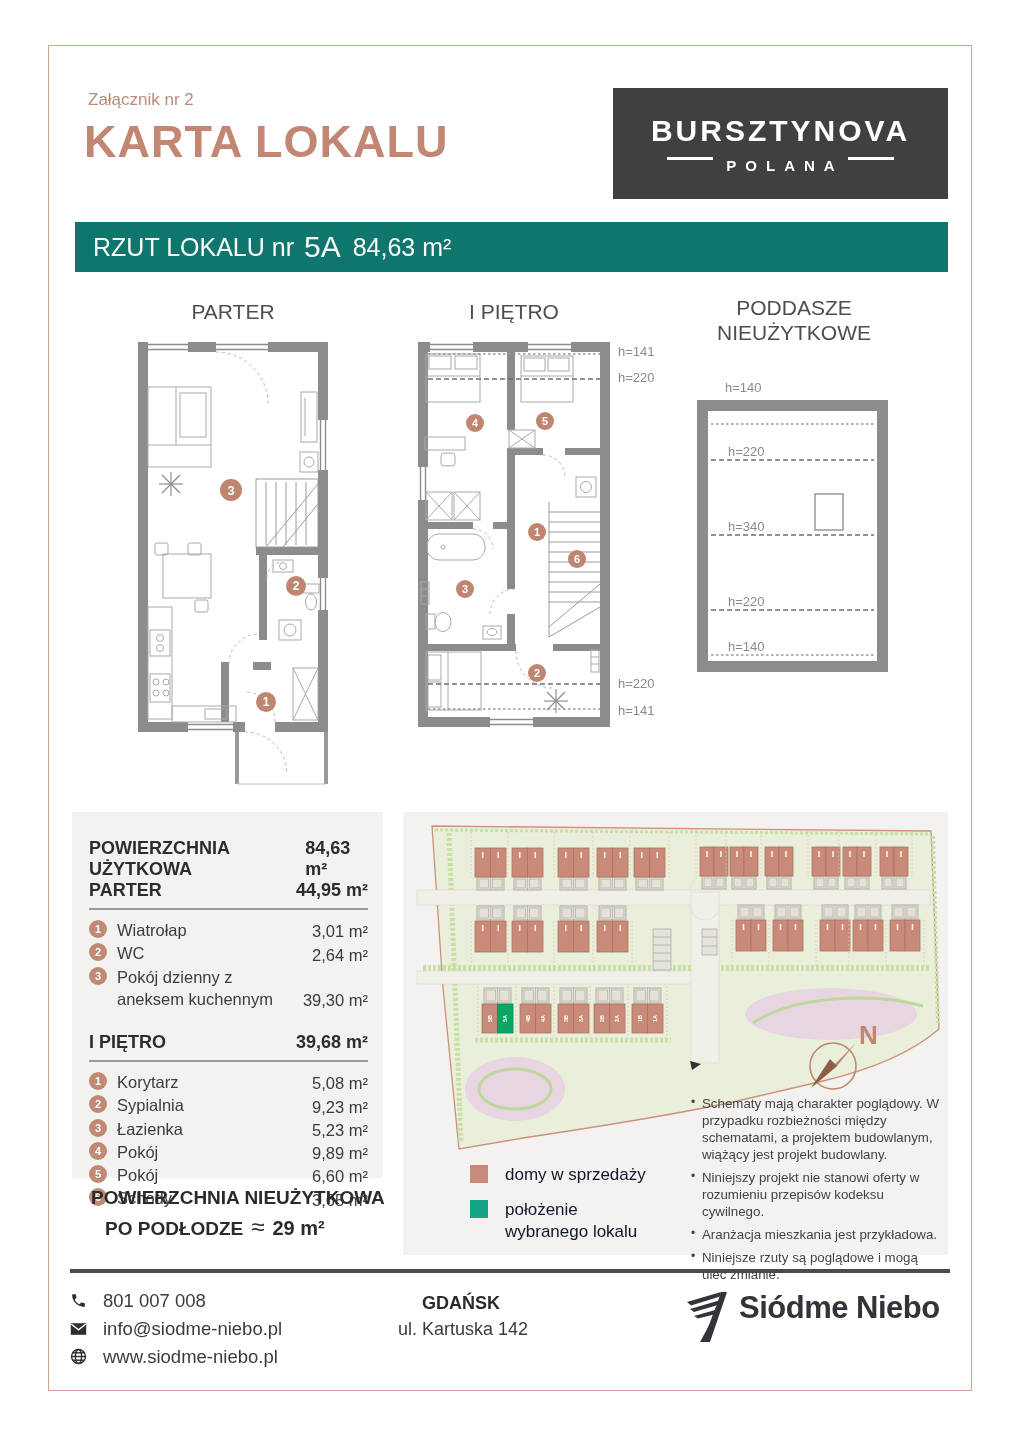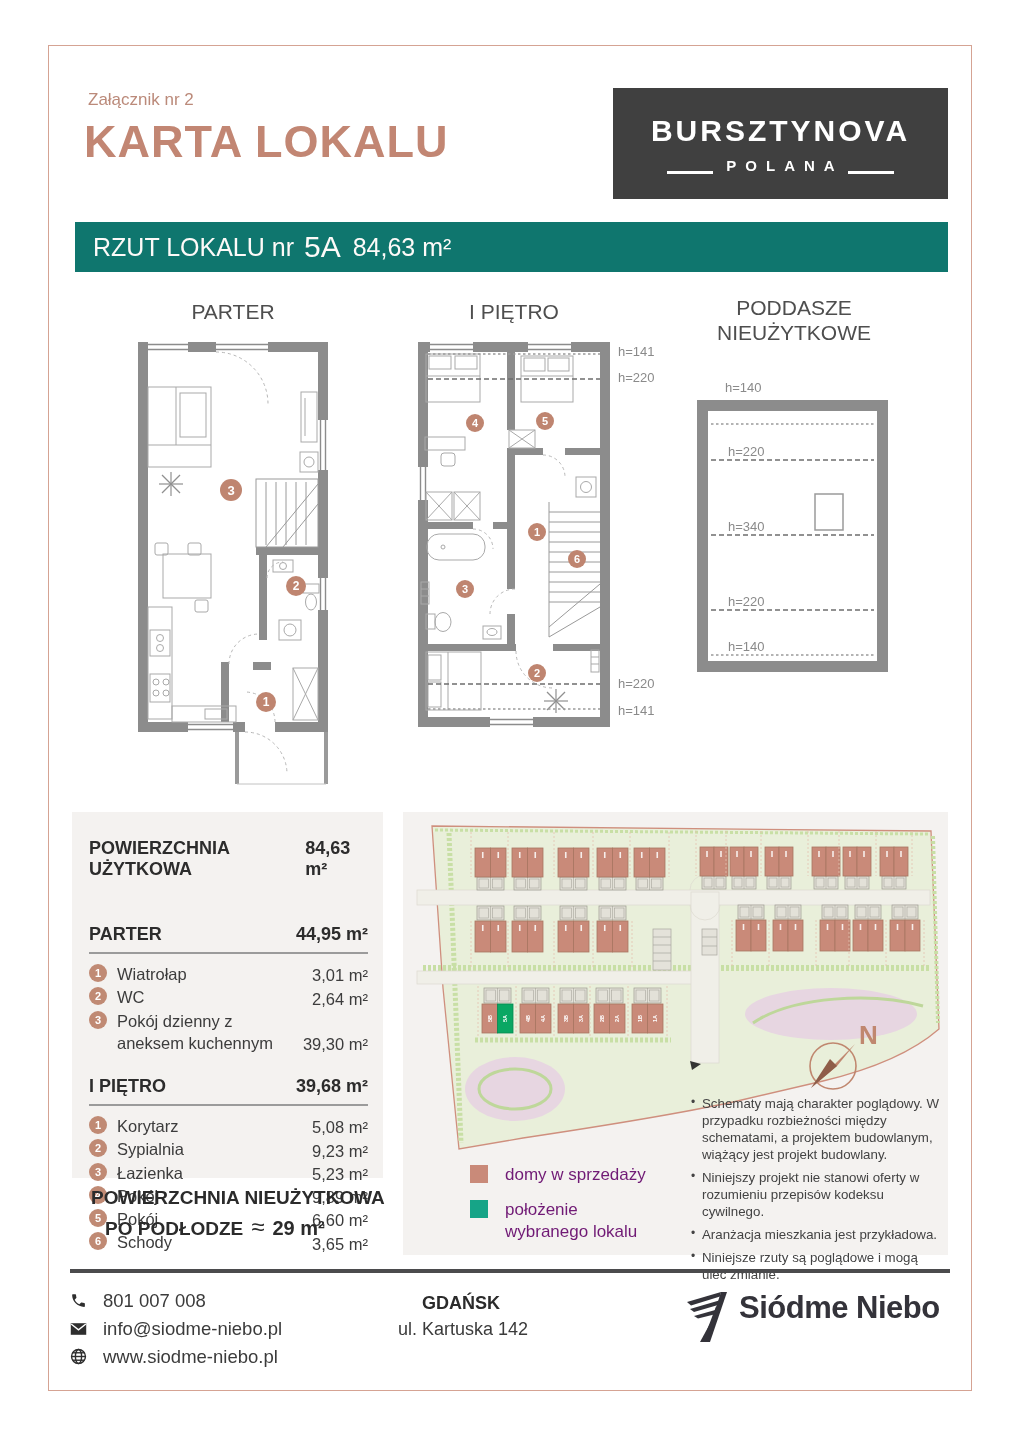--- a/index.html
+++ b/index.html
@@ -6,21 +6,21 @@
   body{font-family:"Liberation Sans",sans-serif;color:#3c3c3c;}
   .page{position:relative;width:1019px;height:1440px;background:#fff;overflow:hidden;}
   .frame{position:absolute;left:48px;top:45px;width:922px;height:1344px;border:1px solid #d5a393;pointer-events:none;}
   .abs{position:absolute;}
 
   
   .attachment{left:88px;top:90px;font-size:17px;color:#bb8a7a;}
   .main-title{left:84px;top:116px;font-size:45px;font-weight:600;letter-spacing:1px;color:#c28673;}
   .logo-box{left:613px;top:88px;width:335px;height:111px;background:#404040;display:flex;flex-direction:column;align-items:center;justify-content:center;}
   .logo-line1{color:#fff;font-size:30px;font-weight:700;letter-spacing:3px;}
-  .logo-line2{display:flex;align-items:flex-end;gap:4px;margin-top:9px;}
+  .logo-line2{display:flex;align-items:flex-start;gap:4px;margin-top:9px;}
   .logo-dash{width:46px;height:3px;background:#fff;}
   .logo-sub{color:#fff;font-size:15px;font-weight:700;letter-spacing:9px;text-indent:9px;}
 
   
   .banner{left:75px;top:222px;width:873px;height:50px;background:#0f766e;display:flex;align-items:center;padding-left:18px;box-sizing:border-box;color:#fdfaf8;}
   .banner .prefix{font-size:25px;}
   .banner .unit{font-size:30px;margin-left:10px;}
   .banner .area{font-size:25px;margin-left:12px;}
 
   
@@ -34,37 +34,37 @@
   .doorarc{stroke:#b7b7b7;fill:none;stroke-width:1;stroke-dasharray:3,3;}
   .hdash{stroke:#6e6e6e;stroke-width:1.6;stroke-dasharray:5,3;fill:none;}
   .sdash{stroke:#9a9a9a;stroke-width:1.6;stroke-dasharray:2.5,2.5;fill:none;}
   .hlabel{font-size:13px;fill:#8a8a8a;}
   .numcircle{fill:#bf8570;}
   .numtext{fill:#fff;font-weight:700;text-anchor:middle;}
 
   
   .area-panel{left:72px;top:812px;width:311px;height:366px;background:#f4f2f0;box-sizing:border-box;padding:26px 15px 0 17px;}
   .row-total,.row-head{display:flex;justify-content:space-between;align-items:baseline;font-weight:700;color:#2c2c2c;font-size:18px;}
-  .row-total{margin-bottom:44px;}
+  .row-total{}
   .rule{height:2px;background:#9b9b9b;margin:7px 0 9px 0;}
   .item-row{display:flex;font-size:16.5px;color:#3c3c3c;min-height:22px;margin-bottom:1px;}
   .item-num{flex:0 0 auto;width:18px;height:18px;border-radius:50%;background:#c08a74;color:#fff;font-size:11px;font-weight:700;display:flex;align-items:center;justify-content:center;margin-right:10px;margin-top:1px;align-self:flex-start;}
   .item-label{flex:1;max-width:175px;line-height:1.35;}
   .item-value{margin-left:auto;align-self:flex-end;white-space:nowrap;}
   .section2{margin-top:22px;}
 
   .unused{left:91px;top:1186px;width:310px;font-weight:700;color:#2b2b2b;font-size:19px;line-height:1.25;}
   .unused .l2{display:flex;align-items:baseline;gap:8px;margin-top:2px;padding-left:14px;}
   .unused .approx{font-size:24px;font-weight:400;}
   .unused .uval{font-size:20px;}
 
   .map-panel{left:403px;top:812px;width:545px;height:443px;background:#f4f2f0;}
   .map-svg{position:absolute;left:0;top:6px;}
   .legend{position:absolute;left:67px;top:352px;display:flex;flex-direction:column;gap:13px;}
-  .legend-item{display:flex;align-items:flex-start;gap:17px;font-size:17px;color:#701a75;}
+  .legend-item{display:flex;align-items:flex-start;gap:17px;font-size:17px;color:#0f172a;}
   .legend-swatch{width:18px;height:18px;flex:0 0 auto;margin-top:1px;}
   .legend-item span.lg-label{width:150px;line-height:1.3;}
   .disclaimers{position:absolute;left:288px;top:283px;width:250px;}
   .disclaimers ul{list-style:none;margin:0;padding:0;}
   .disclaimers li{position:relative;padding-left:11px;font-size:13.3px;line-height:1.28;color:#434343;margin-bottom:6px;}
   .disclaimers li::before{content:"•";position:absolute;left:0;top:0;font-size:12px;color:#434343;}
 
   
   .divider{left:70px;top:1269px;width:880px;height:4px;background:#4b4b4d;}
   .contact{left:70px;top:1288px;display:flex;flex-direction:column;gap:3px;}

